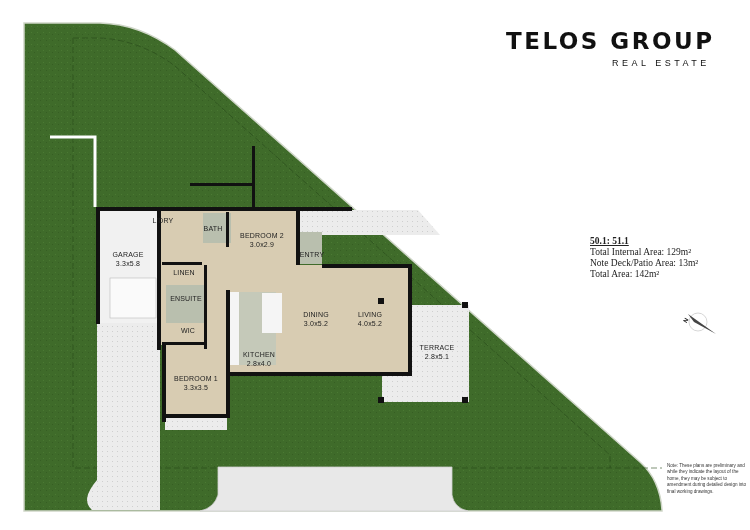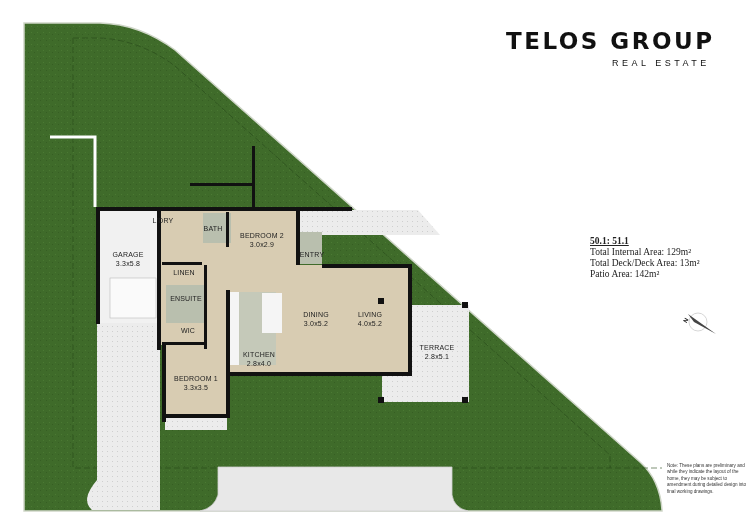--- a/index.html
+++ b/index.html
@@ -76,22 +76,22 @@
 
   <path d="M50 137 L95 137 L95 207" fill="none" stroke="#fff" stroke-width="3"></path>
 </svg>
 
 <div class="brand">TELOS GROUP</div>
 <div class="sub">REAL ESTATE</div>
 
 <div class="areas">
   <div class="ref">50.1: 51.1</div>
   <div>Total Internal Area: 129m²</div>
-  <div>Total Deck/Deck Area:  13m²</div>
-  <div>Patio Area: 142m²</div>
+  <div>Note Deck/Patio Area:  13m²</div>
+  <div>Total Area: 142m²</div>
 </div>
 
 <svg class="abs" style="left:680px;top:308px" width="40" height="30" viewBox="0 0 40 30">
   <circle cx="18" cy="14" r="9" fill="none" stroke="#ccc" stroke-width="0.8"></circle>
   <path d="M8 6 L36 26 L14 14 Z" fill="#444"></path>
 </svg>
 <div class="lbl" style="left:684px;top:316px;font-weight:bold;font-size:6px;transform:rotate(-60deg)">N</div>
 
 <div class="lbl" style="left:100px;top:250px;width:56px">
   <div>GARAGE</div>

